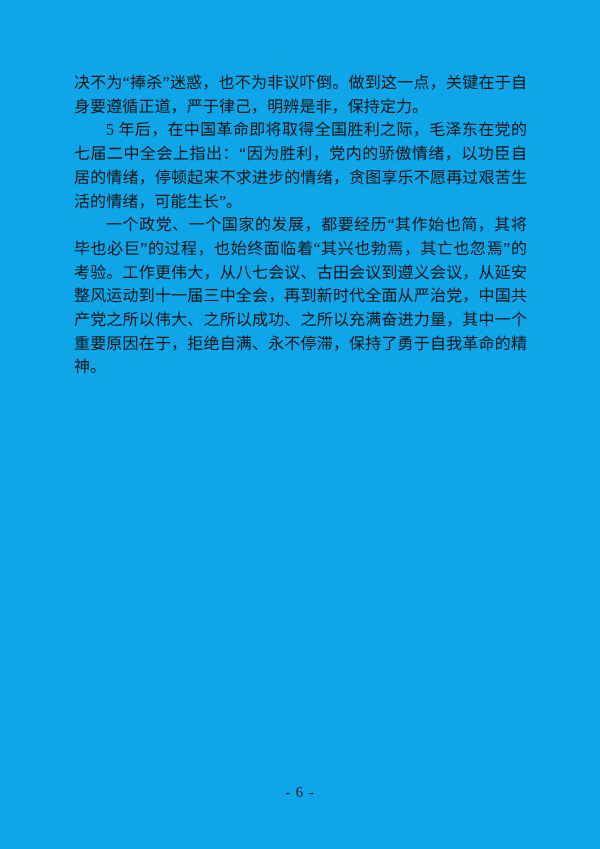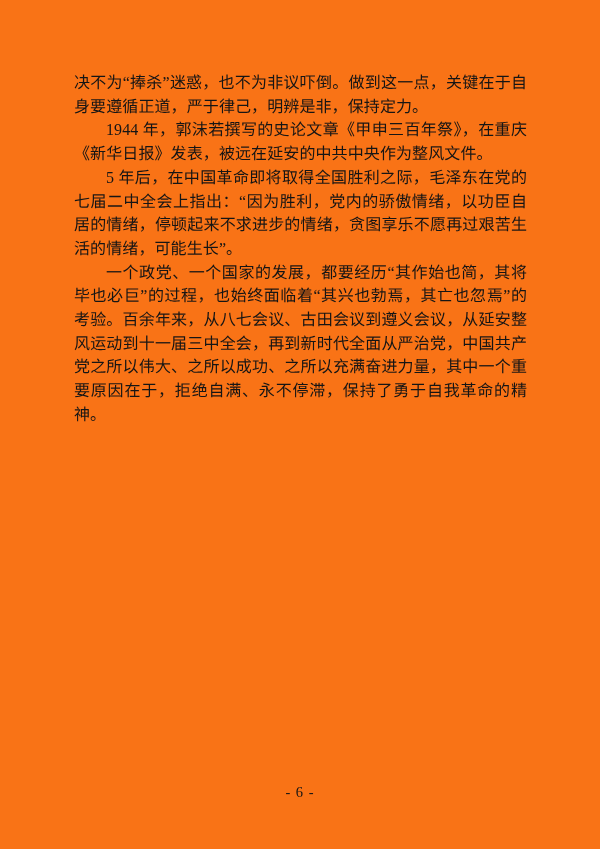--- a/index.html
+++ b/index.html
@@ -9,21 +9,21 @@
     }
     body {
       width: 600px;
       height: 849px;
       font-family: "Liberation Serif", "DejaVu Serif", serif;
     }
     .page {
       position: relative;
       width: 600px;
       height: 849px;
-      background: #f97316;
+      background: #0ea5e9;
       overflow: hidden;
     }
     .body-text {
       position: absolute;
       left: 74px;
       top: 71px;
       width: 453px;
       font-size: 16px;
       line-height: 23.7px;
       color: #151515;
@@ -49,18 +49,17 @@
       color: #151515;
       letter-spacing: 1px;
     }
   </style>
 </head>
 <body>
 
 <div class="page">
   <div class="body-text">
     <p class="para continued">决不为“捧杀”迷惑，也不为非议吓倒。做到这一点，关键在于自身要遵循正道，严于律己，明辨是非，保持定力。</p>
-    <p class="para">1944 年，郭沫若撰写的史论文章《甲申三百年祭》，在重庆《新华日报》发表，被远在延安的中共中央作为整风文件。</p>
     <p class="para">5 年后，在中国革命即将取得全国胜利之际，毛泽东在党的七届二中全会上指出：“因为胜利，党内的骄傲情绪，以功臣自居的情绪，停顿起来不求进步的情绪，贪图享乐不愿再过艰苦生活的情绪，可能生长”。</p>
-    <p class="para">一个政党、一个国家的发展，都要经历“其作始也简，其将毕也必巨”的过程，也始终面临着“其兴也勃焉，其亡也忽焉”的考验。百余年来，从八七会议、古田会议到遵义会议，从延安整风运动到十一届三中全会，再到新时代全面从严治党，中国共产党之所以伟大、之所以成功、之所以充满奋进力量，其中一个重要原因在于，拒绝自满、永不停滞，保持了勇于自我革命的精神。</p>
+    <p class="para">一个政党、一个国家的发展，都要经历“其作始也简，其将毕也必巨”的过程，也始终面临着“其兴也勃焉，其亡也忽焉”的考验。工作更伟大，从八七会议、古田会议到遵义会议，从延安整风运动到十一届三中全会，再到新时代全面从严治党，中国共产党之所以伟大、之所以成功、之所以充满奋进力量，其中一个重要原因在于，拒绝自满、永不停滞，保持了勇于自我革命的精神。</p>
   </div>
   <div class="page-number">- 6 -</div>
 </div>
 
 </body></html>

